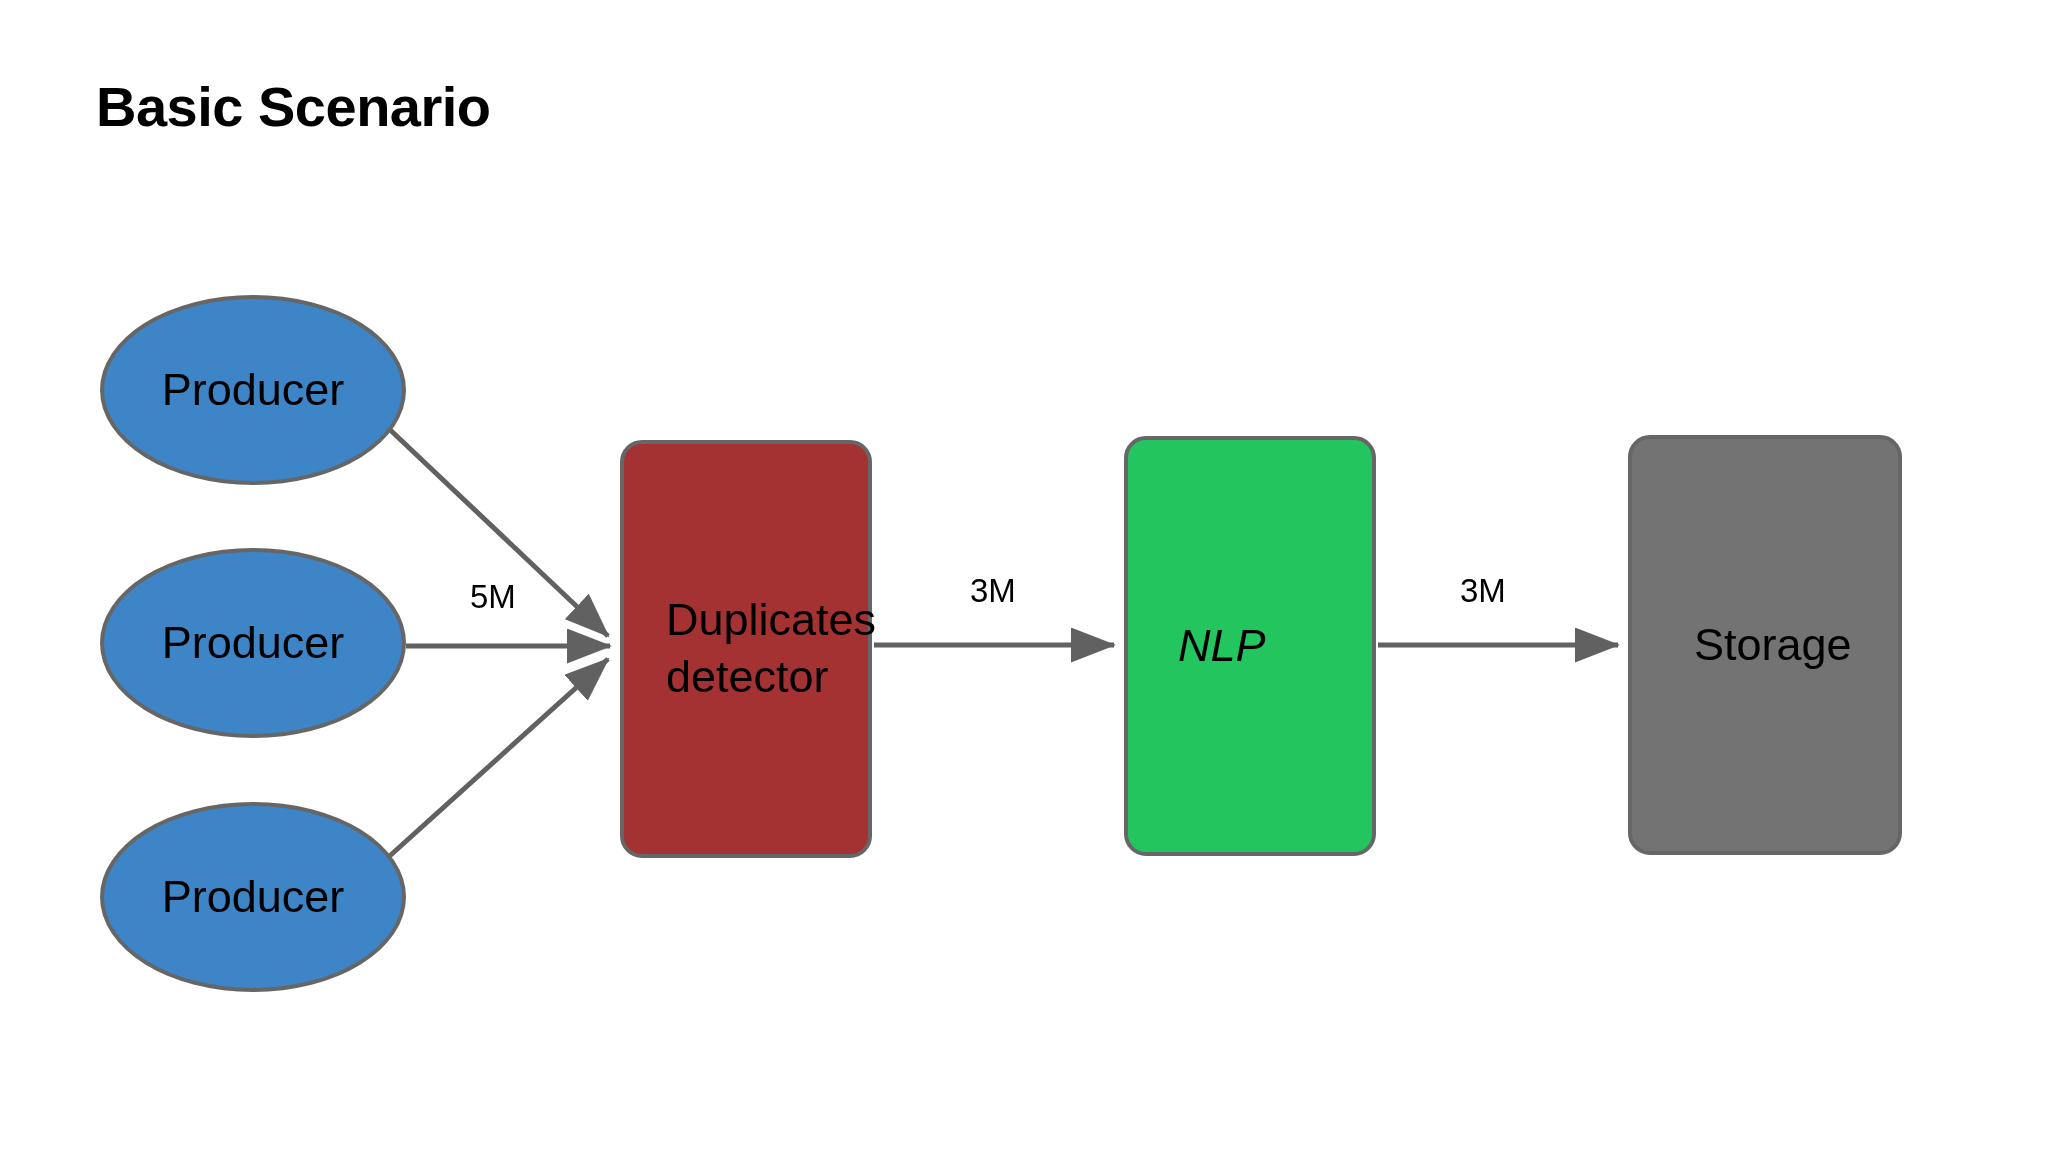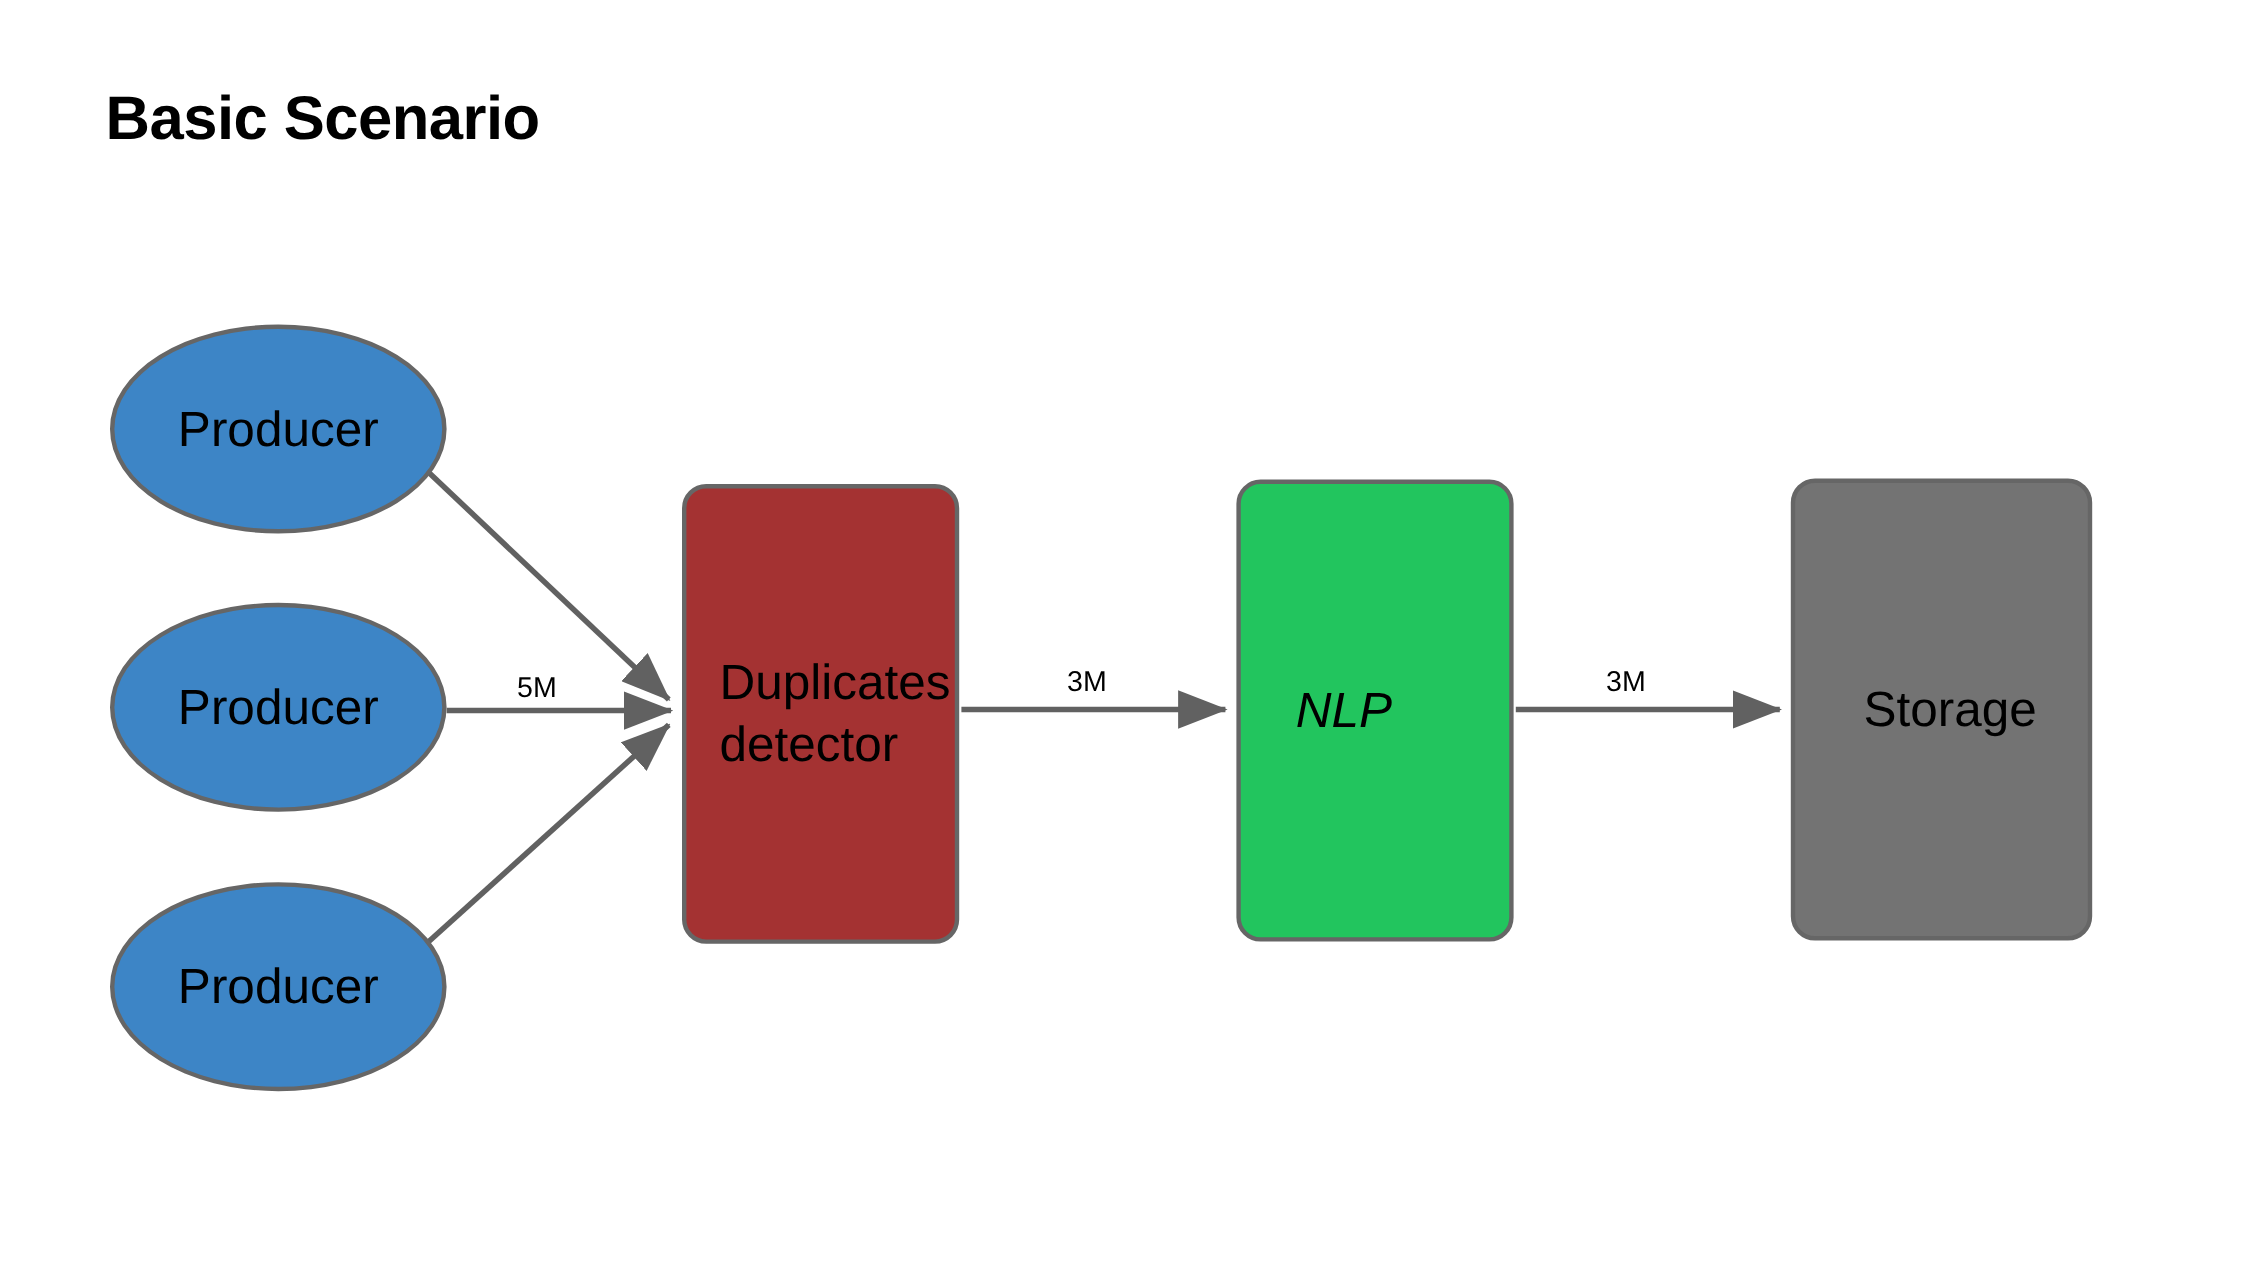--- a/index.html
+++ b/index.html
@@ -58,24 +58,23 @@
   .node-box .node-label {
     padding-left: 30px;
     text-align: left;
   }
   .node-ellipse .node-label {
     text-align: center;
     width: 100%;
   }
   .edge-label {
     position: absolute;
-    font-size: 26px;
+    font-size: 33px;
     color: #000000;
     white-space: nowrap;
-    margin-top: 32px;
   }
 </style>
 </head>
 <body>
 
 <div id="canvas">
 
   <div id="slide-title">Basic Scenario</div>
 
   <svg class="edge-layer" viewBox="0 0 2048 1152" width="2048" height="1152" xmlns="http://www.w3.org/2000/svg">
@@ -101,21 +100,21 @@
   </div>
 
   <div class="node node-ellipse" style="left:100px; top:548px; width:306px; height:190px; background:#3d85c6;">
     <span class="node-label">Producer</span>
   </div>
 
   <div class="node node-ellipse" style="left:100px; top:802px; width:306px; height:190px; background:#3d85c6;">
     <span class="node-label">Producer</span>
   </div>
 
-  <div class="node node-box" style="left:620px; top:440px; width:252px; height:418px; background:#a43232;">
+  <div class="node node-box" style="left:620px; top:440px; width:252px; height:418px; background:#a43232;padding-left:12px;">
     <span class="node-label" style="white-space:pre-line;">Duplicates
 detector</span>
   </div>
 
   <div class="node node-box" style="left:1124px; top:436px; width:252px; height:420px; background:#22c55e;font-style:italic;">
     <span class="node-label" style="padding-left:50px;">NLP</span>
   </div>
 
   <div class="node node-box" style="left:1628px; top:435px; width:274px; height:420px; background:#737373;padding-left:32px;">
     <span class="node-label">Storage</span>

